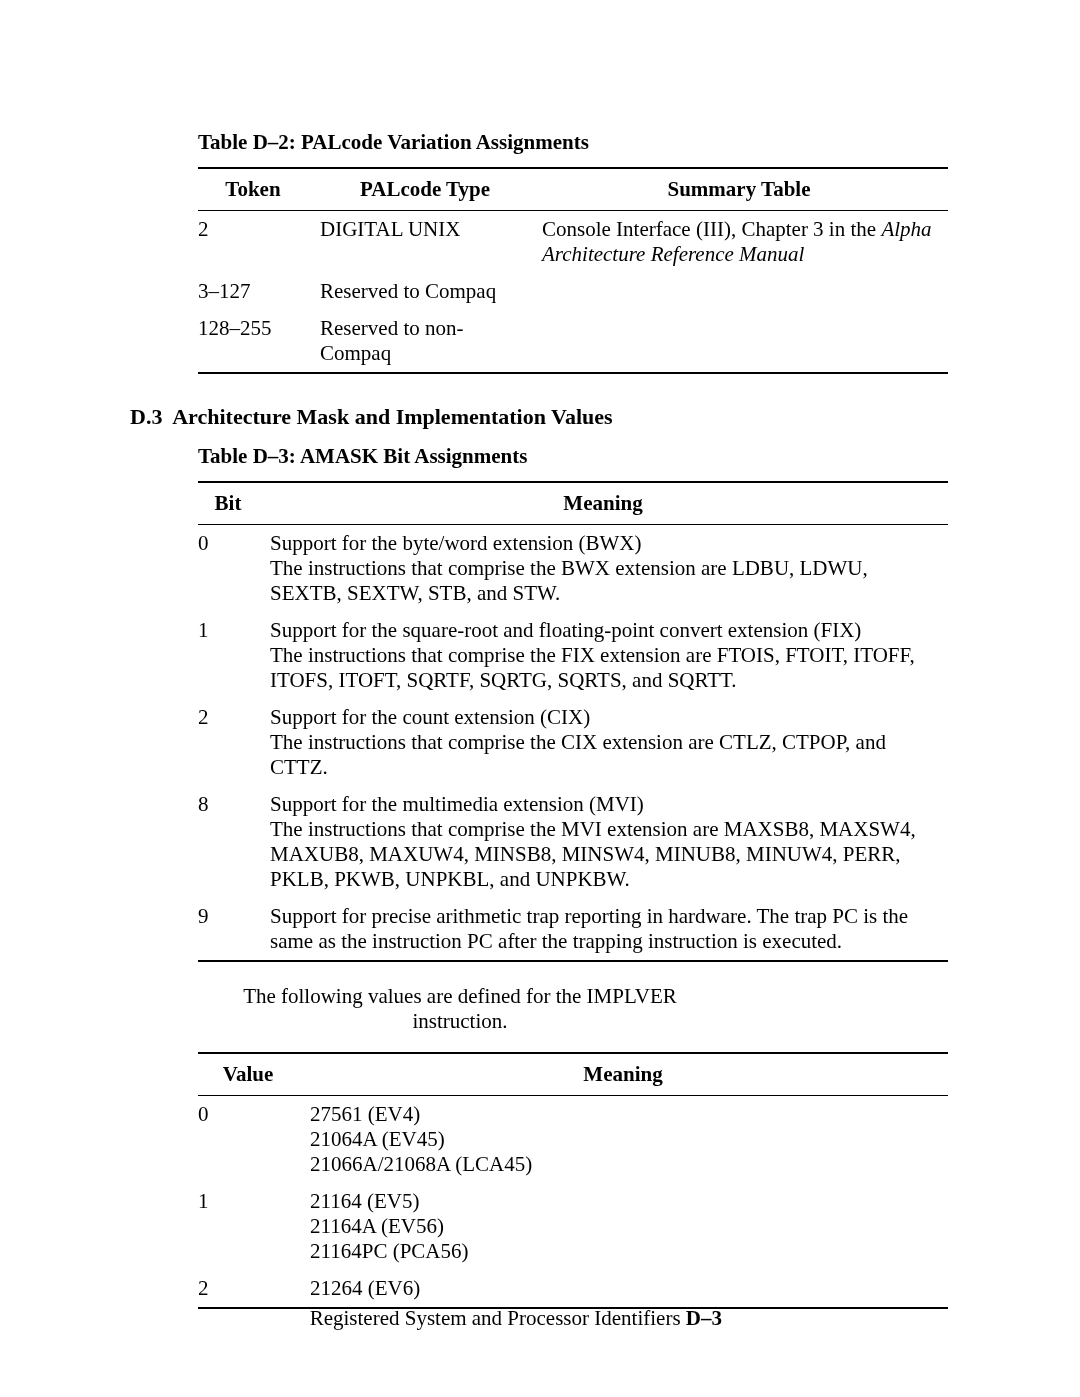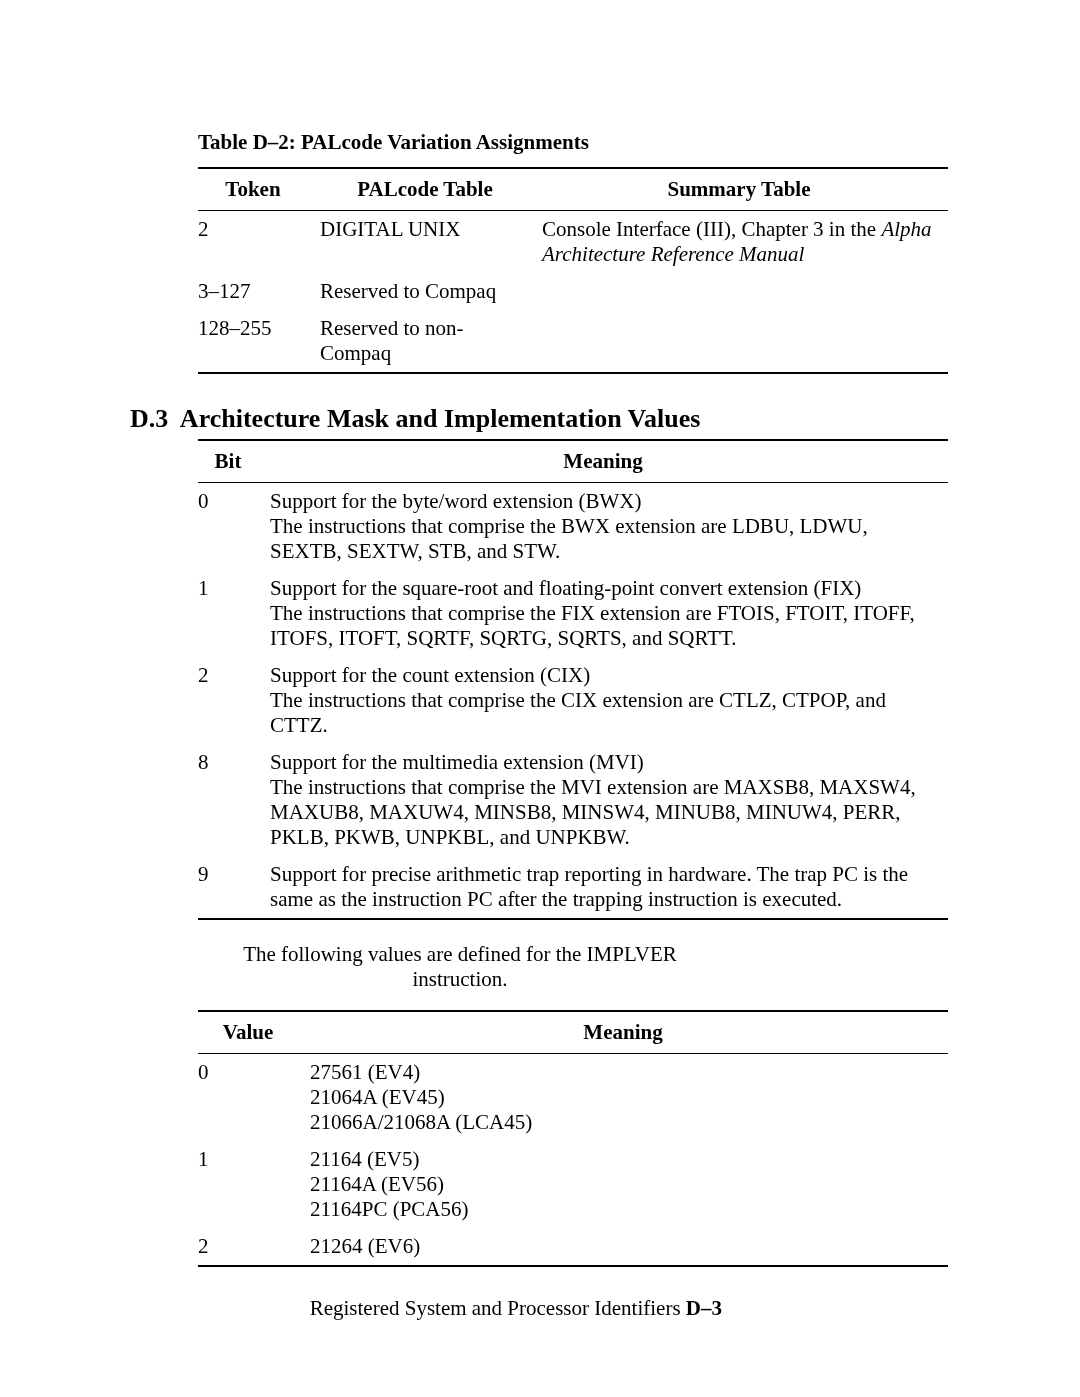--- a/index.html
+++ b/index.html
@@ -38,54 +38,54 @@
     text-align: left;
     padding: 6px 12px 6px 0;
     vertical-align: top;
   }
   .rule-top { border-top: 2px solid #000; }
   .rule-bot { border-bottom: 2px solid #000; margin-top: 36px; }
   .rule-thin { border-bottom: 1px solid #000; }
   .justify { text-align: justify; }
   .italic { font-style: italic; }
   h2.section {
-    font-size: 26px;
+    font-size: 22px;
     font-weight: bold;
-    margin: 30px 0 5px 0;
+    margin: 30px 0 14px 0;
   }
   .body-text {
     font-size: 21px;
     margin-left: 68px;
     margin-bottom: 18px;
     margin-top: 0;
   }
   .footer {
     position: absolute;
-    bottom: 76px;
+    bottom: 66px;
     right: 130px;
     font-size: 21px;
     text-align: right;
   }
   .footer .bold { font-weight: bold; }
   .col-token { width: 110px; }
   .col-pal   { width: 210px; }
   .col-bit   { width: 60px; }
   .col-val   { width: 100px; }
 </style>
 </head>
 <body>
 
 <div class="page">
 
   <div class="table-caption">Table D–2:   PALcode Variation Assignments</div>
   <table class="tbl">
     <tbody>
         <tr class="rule-top">
       <th class="col-token rule-thin">Token</th>
-      <th class="col-pal rule-thin">PALcode Table</th>
+      <th class="col-pal rule-thin">PALcode Type</th>
       <th class="rule-thin">Summary Table</th>
     </tr>
     <tr>
       <td>2</td>
       <td>DIGITAL UNIX</td>
       <td class="justify">
         <span>Console Interface (III), Chapter 3 in the </span><span class="italic">Alpha Architecture Reference Manual</span>
       </td>
     </tr>
     <tr>
@@ -100,20 +100,21 @@
     </tr>
   </tbody>
     </table>
 
   <h2 class="section">
     <span>D.3</span>&nbsp;
     <span>Architecture Mask and Implementation Values</span>
   </h2>
 
 
+  <div class="table-caption">Table D–3:   AMASK Bit Assignments</div>
   <table class="tbl">
     <tbody>
         <tr class="rule-top">
       <th class="col-bit rule-thin">Bit</th>
       <th class="rule-thin">Meaning</th>
     </tr>
     <tr>
       <td>0</td>
       <td class="justify">
         <span>Support for the byte/word extension (BWX)</span><br>

